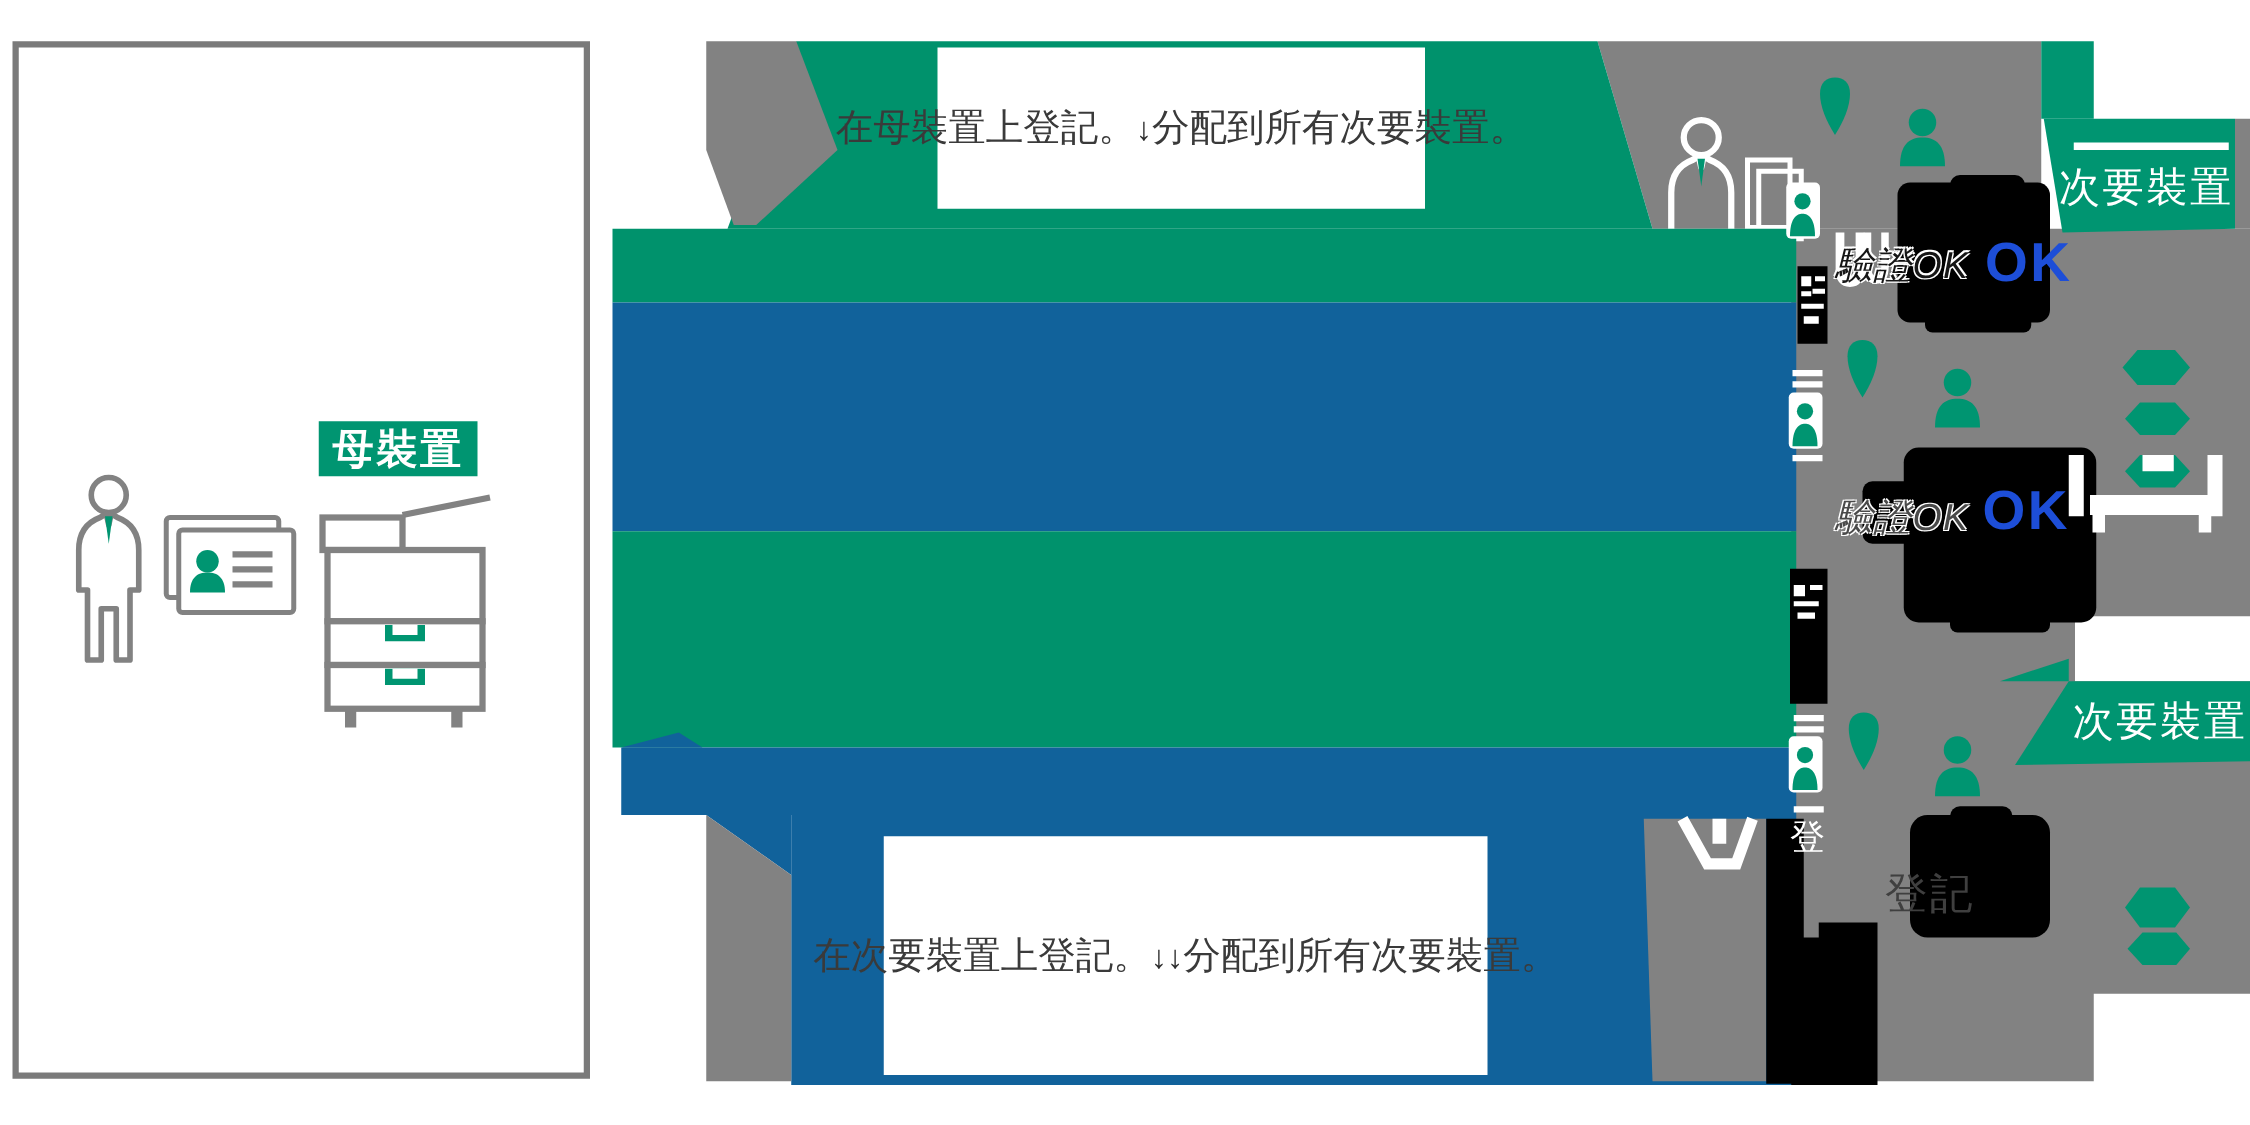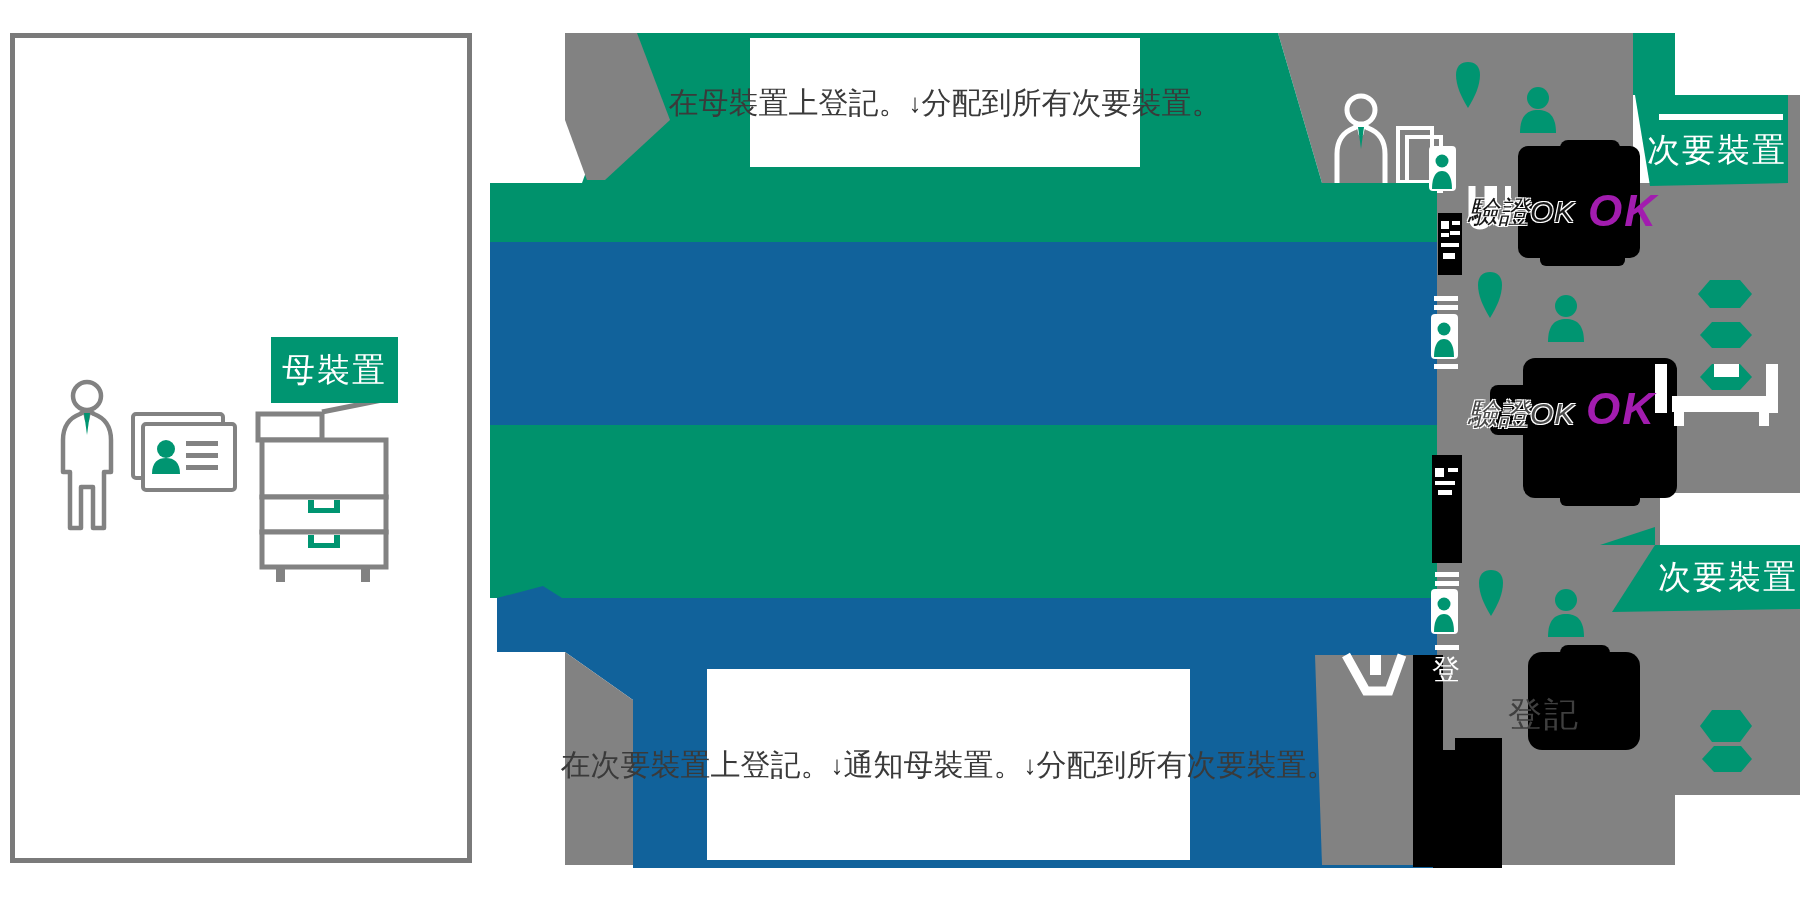--- a/index.html
+++ b/index.html
@@ -3,33 +3,33 @@
 <meta charset="utf-8">
 <style>
   html,body{margin:0;padding:0;background:#fff;}
   .stage{position:relative;width:1800px;height:900px;overflow:hidden;background:#fff;
          font-family:"Liberation Sans",sans-serif;}
   .stage svg.bg{position:absolute;left:0;top:0;z-index:1;}
   .layer{position:absolute;z-index:2;}
   .left-box{left:10px;top:33px;width:452px;height:820px;border:5px solid var(--border-gray);background:transparent;}
   .badge{background:var(--green);color:#fff;display:flex;align-items:center;justify-content:center;
          font-size:33px;letter-spacing:2px;white-space:nowrap;}
-  .badge-parent{left:271px;top:337px;width:127px;height:66px;}
+  .badge-parent{left:255px;top:337px;width:127px;height:44px;font-weight:bold;}
   .badge-sec-top{left:1648px;top:121px;width:138px;height:58px;background:transparent;}
   .badge-sec-bottom{left:1660px;top:549px;width:136px;height:56px;background:transparent;}
   .callout{background:#fff;color:var(--text-dark);display:flex;
            align-items:center;justify-content:center;text-align:center;}
   .callout .ln{font-size:30px;line-height:36px;white-space:nowrap;}
   .callout .ar{font-size:26px;line-height:24px;color:#2e2e2e;}
   .callout-top{left:750px;top:38px;width:390px;height:129px;}
   .callout-bottom{left:707px;top:669px;width:483px;height:191px;}
   .verify{font-size:30px;letter-spacing:1px;color:#161616;white-space:nowrap;
           text-shadow:-1px -1px 0 #fff,1px -1px 0 #fff,-1px 1px 0 #fff,1px 1px 0 #fff;font-style:italic;}
   .verify.dim{color:#4a4a4a;}
-  .ok-big{font-size:44px;font-weight:600;letter-spacing:2px;color:#a21caf;white-space:nowrap;font-style:italic;}
+  .ok-big{font-size:44px;font-weight:600;letter-spacing:2px;color:#1d4ed8;white-space:nowrap;}
   .register{font-size:34px;color:#3f3f3f;letter-spacing:2px;white-space:nowrap;}
   .frag{font-size:28px;color:#fff;white-space:nowrap;}
 </style>
 </head>
 <body>
 
 <div class="stage">
 
   <div class="layer left-box"></div>
 
@@ -205,21 +205,20 @@
 
   <div class="layer callout callout-top">
     <div class="ln">在母裝置上登記。</div>
     <div class="ar">↓</div>
     <div class="ln">分配到所有次要裝置。</div>
   </div>
 
   <div class="layer callout callout-bottom">
     <div class="ln">在次要裝置上登記。</div>
     <div class="ar">↓</div>
-    <div class="ln">通知母裝置。</div>
     <div class="ar">↓</div>
     <div class="ln">分配到所有次要裝置。</div>
   </div>
 
   <div class="layer verify" style="left:1468px;top:192px;">驗證OK</div>
   <div class="layer ok-big" style="left:1588px;top:186px;">OK</div>
 
   <div class="layer verify dim" style="left:1468px;top:394px;">驗證OK</div>
   <div class="layer ok-big" style="left:1586px;top:384px;">OK</div>
 

